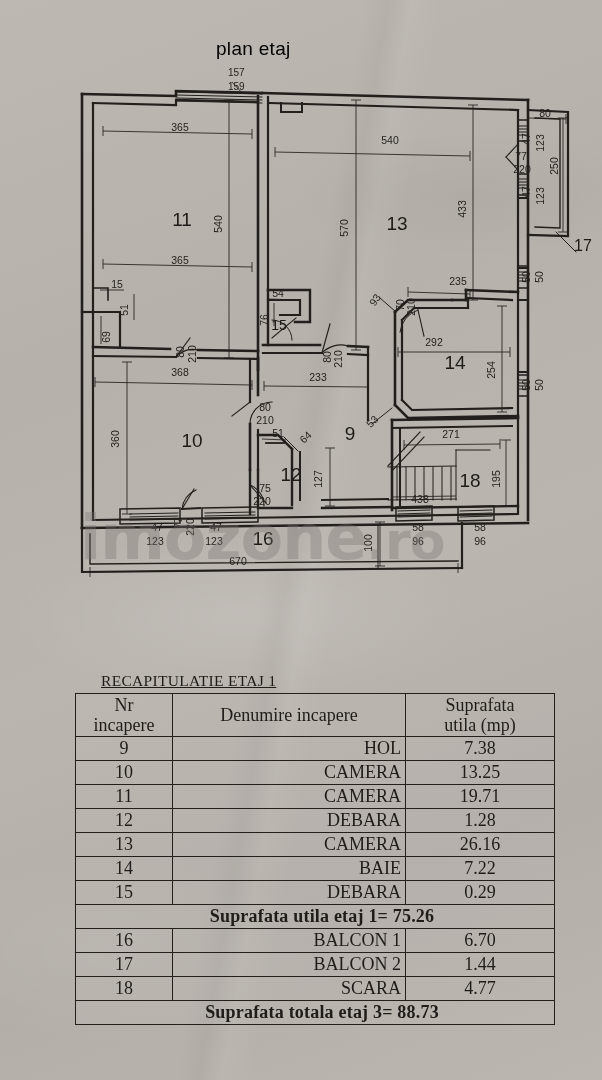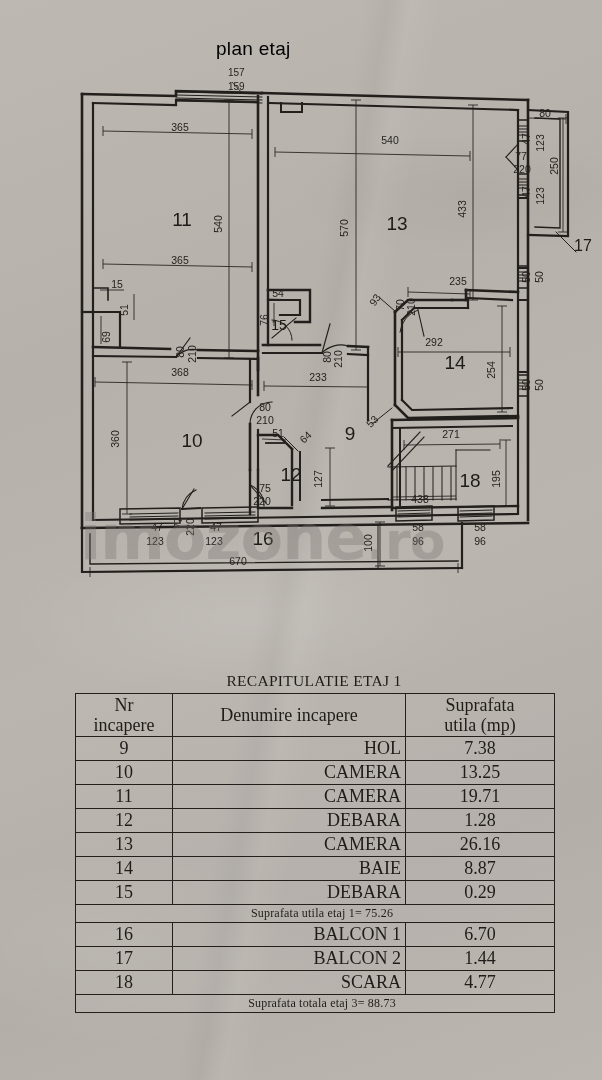--- a/index.html
+++ b/index.html
@@ -59,25 +59,26 @@
   
   #recap {
     position: absolute;
     left: 75px;
     top: 672px;
     width: 452px;
     font-family: "Liberation Serif", serif;
     color: #1f1c19;
   }
   #recap-title {
-    text-align: center;
+    text-align: left;
     font-size: 15.5px;
     letter-spacing: 0.3px;
     padding-bottom: 3px;
     padding-left: 26px;
+    text-decoration: underline;
   }
   table.recap-table {
     border-collapse: collapse;
     width: 452px;
     table-layout: fixed;
     background: rgba(255,255,255,0.035);
   }
   table.recap-table td, table.recap-table th {
     border: 1.15px solid #241f1b;
     font-size: 18px;
@@ -85,22 +86,22 @@
     font-weight: normal;
   }
   th.col-nr   { width: 88px;  text-align: center; line-height: 1.12; font-weight: bold; font-size: 14.4px;}
   th.col-name { width: 224px; text-align: center; font-weight: bold; font-size: 15px;}
   th.col-area { width: 140px; text-align: center; line-height: 1.12; font-weight: bold; font-size: 14.6px;}
   td.c-nr   { text-align: center; }
   td.c-name { text-align: right; padding-left: 8px; }
   td.c-area { text-align: center; }
   tr.summary td {
     text-align: center;
-    font-weight: normal;
-    font-size: 12px;
+    font-weight: bold;
+    font-size: 18px;
     letter-spacing: 0.2px;
     padding-left: 18px;
   }
 </style>
 </head>
 <body>
 
 <div class="paper-noise"></div>
 
 <div id="plan-title">plan etaj</div>
@@ -509,21 +510,21 @@
           <td class="c-area">1.28</td>
         </tr>
         <tr>
           <td class="c-nr">13</td>
           <td class="c-name">CAMERA</td>
           <td class="c-area">26.16</td>
         </tr>
         <tr>
           <td class="c-nr">14</td>
           <td class="c-name">BAIE</td>
-          <td class="c-area">8.87</td>
+          <td class="c-area">7.22</td>
         </tr>
         <tr>
           <td class="c-nr">15</td>
           <td class="c-name">DEBARA</td>
           <td class="c-area">0.29</td>
         </tr>
         <tr class="summary">
           <td colspan="3">Suprafata utila etaj 1= 75.26</td>
         </tr>
         <tr>

